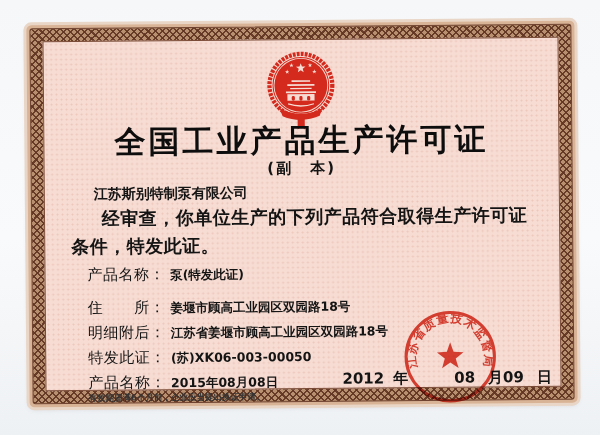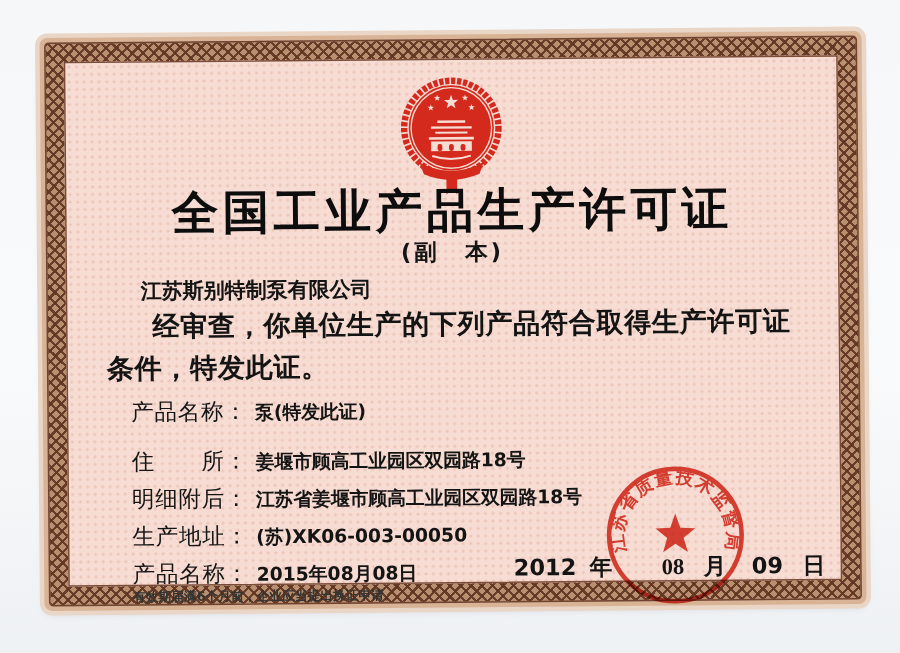--- a/index.html
+++ b/index.html
@@ -65,23 +65,23 @@
     position:absolute; top:351px; left:42px;
     font-size:8.5px; font-weight:bold; color:#333;
   }
   
   .issue-date {
     position:absolute; top:330px; left:296px; white-space:nowrap;
     font-size:15px; font-weight:bold;
   }
   .issue-date .y  { margin-left:0; }
   .issue-date .yu { margin-left:9px; }
-  .issue-date .m  { margin-left:33px;font-family:Liberation Serif, serif; }
+  .issue-date .m  { margin-left:46px; }
   .issue-date .mu { margin-left:13px; }
-  .issue-date .d  { margin-left:17px; }
+  .issue-date .d  { }
   .issue-date .du { margin-left:13px; }
   .seal {
     position:absolute; left:356px; top:270px; width:96px; height:96px;
     mix-blend-mode:multiply; opacity:.93; pointer-events:none;
   }
   .seal svg { width:96px; height:96px; }
   .seal text { font-size:12.5px; font-weight:bold; letter-spacing:1px; }
 </style>
 </head>
 <body>
@@ -129,21 +129,21 @@
     </div>
     <div class="field-row row-address">
       <span class="field-label">住　　所：</span>
       <span class="field-value">姜堰市顾高工业园区双园路18号</span>
     </div>
     <div class="field-row row-prodaddr">
       <span class="field-label">明细附后：</span>
       <span class="field-value">江苏省姜堰市顾高工业园区双园路18号</span>
     </div>
     <div class="field-row row-certno">
-      <span class="field-label">生产地址：</span>
+      <span class="field-label">特发此证：</span>
       <span class="field-value">(苏)XK06-003-00050</span>
     </div>
     <div class="field-row row-expiry">
       <span class="field-label">产品名称：</span>
       <span class="field-value">2015年08月08日</span>
     </div>
 
     <div class="footnote">有效期届满6个月前，企业应当提出换证申请。</div>
 
     <div class="issue-date">

